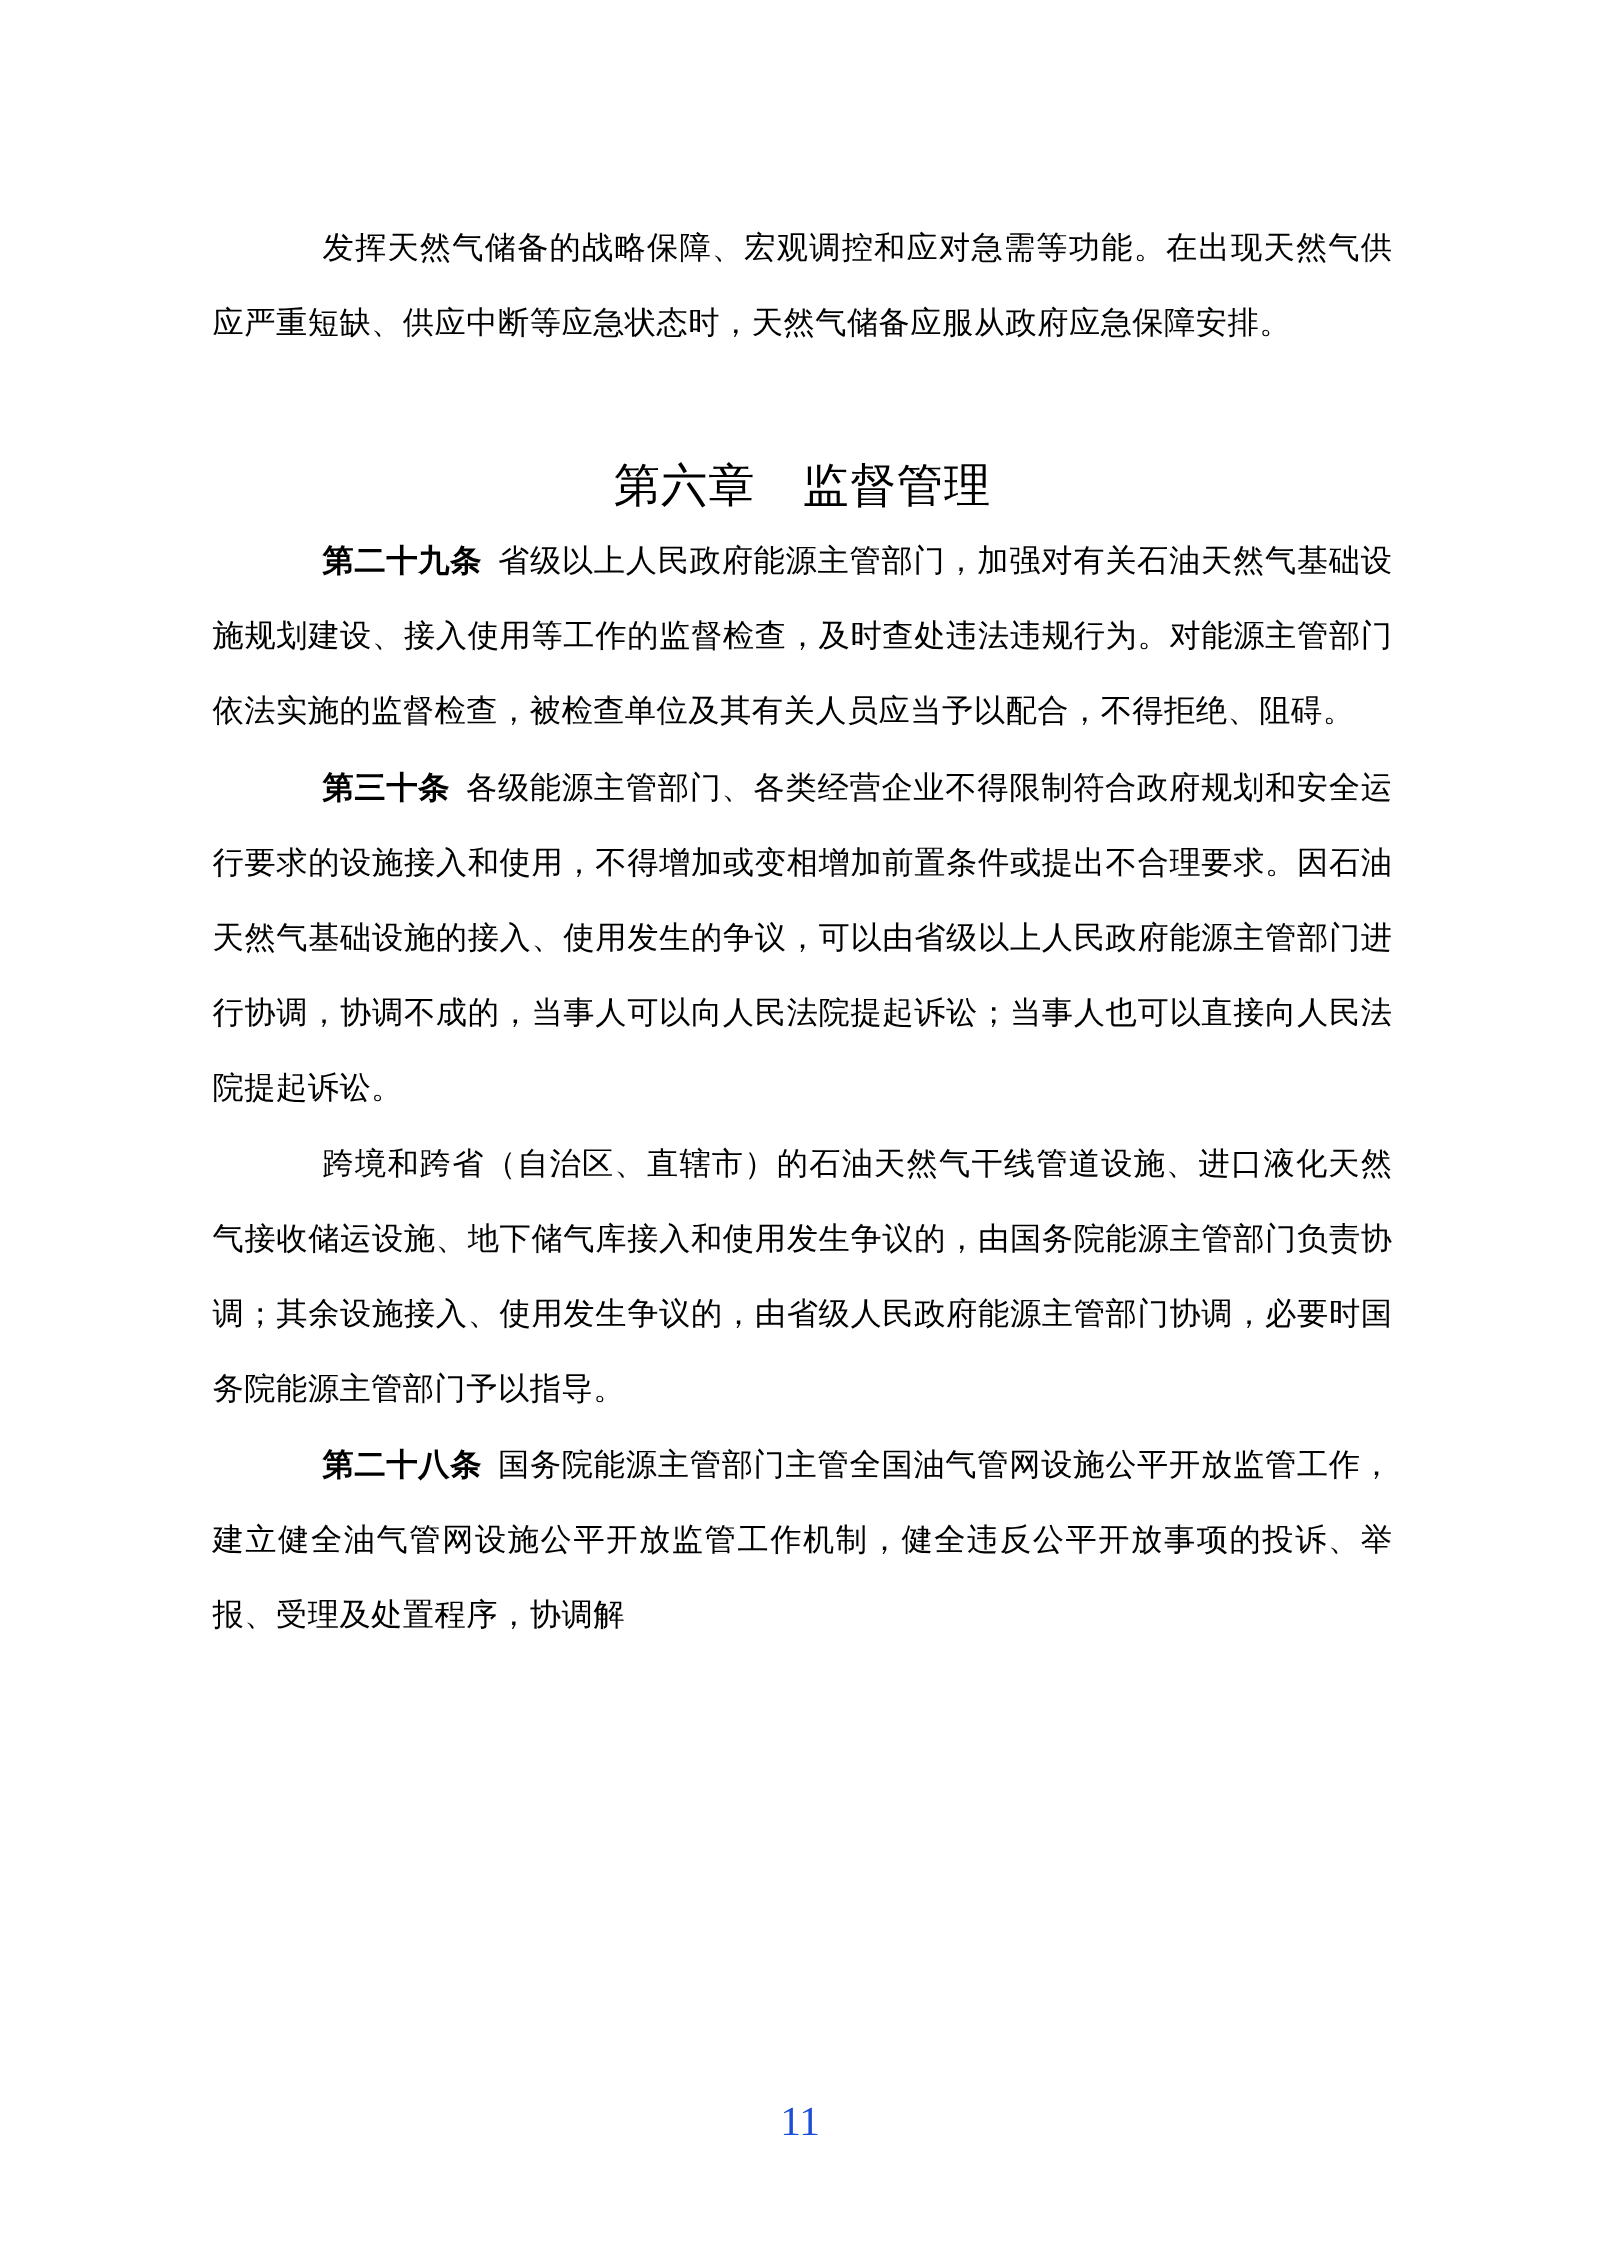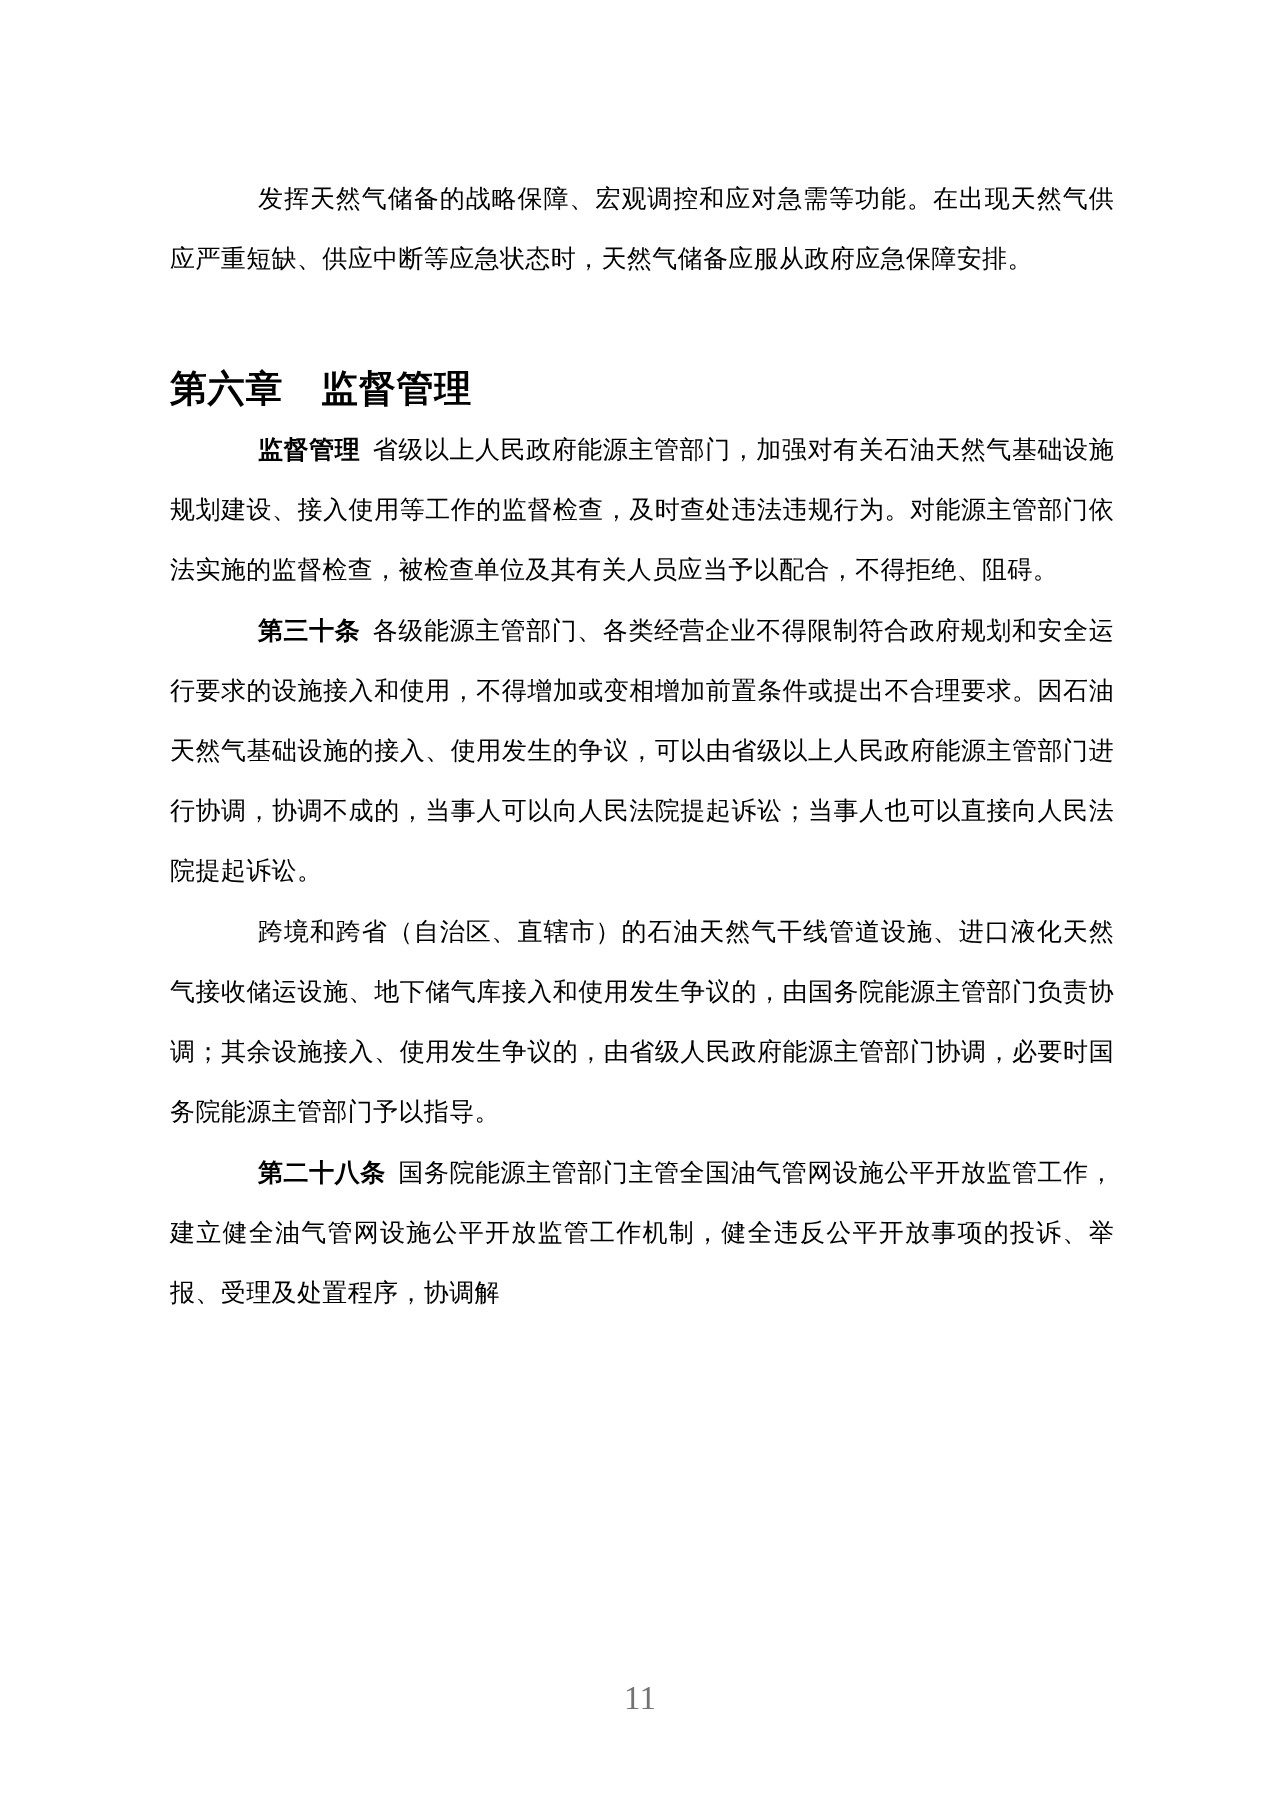--- a/index.html
+++ b/index.html
@@ -40,53 +40,54 @@
     font-weight: bold;
     font-family: "Liberation Sans", sans-serif;
   }
   .para .lead:not(:empty) {
     margin-right: 0.5em;
   }
   .chapter-heading {
     margin: 70px 0 0 0;
     font-size: 37px;
     line-height: 60px;
-    font-weight: bold;
+    font-weight: normal;
     font-family: "Liberation Sans", sans-serif;
+    text-align: center;
     letter-spacing: 0.02em;
   }
   .page-footer {
     position: absolute;
     left: 0;
     top: 1678px;
     width: 1280px;
     text-align: center;
   }
   .page-number {
     font-size: 33px;
     line-height: 40px;
     font-family: "Liberation Serif", serif;
-    color: #737373;
+    color: #1d4ed8;
   }
 </style>
 </head>
 <body>
 
 <div class="page">
 
   <div class="doc-body">
 
     <p class="para">
       <span class="lead"></span><span>发挥天然气储备的战略保障、宏观调控和应对急需等功能。在出现天然气供应严重短缺、供应中断等应急状态时，天然气储备应服从政府应急保障安排。</span>
     </p>
 
     <h2 class="chapter-heading">第六章　监督管理</h2>
 
     <p class="para">
-      <span class="lead">监督管理</span><span>省级以上人民政府能源主管部门，加强对有关石油天然气基础设施规划建设、接入使用等工作的监督检查，及时查处违法违规行为。对能源主管部门依法实施的监督检查，被检查单位及其有关人员应当予以配合，不得拒绝、阻碍。</span>
+      <span class="lead">第二十九条</span><span>省级以上人民政府能源主管部门，加强对有关石油天然气基础设施规划建设、接入使用等工作的监督检查，及时查处违法违规行为。对能源主管部门依法实施的监督检查，被检查单位及其有关人员应当予以配合，不得拒绝、阻碍。</span>
     </p>
 
     <p class="para">
       <span class="lead">第三十条</span><span>各级能源主管部门、各类经营企业不得限制符合政府规划和安全运行要求的设施接入和使用，不得增加或变相增加前置条件或提出不合理要求。因石油天然气基础设施的接入、使用发生的争议，可以由省级以上人民政府能源主管部门进行协调，协调不成的，当事人可以向人民法院提起诉讼；当事人也可以直接向人民法院提起诉讼。</span>
     </p>
 
     <p class="para">
       <span class="lead"></span><span>跨境和跨省（自治区、直辖市）的石油天然气干线管道设施、进口液化天然气接收储运设施、地下储气库接入和使用发生争议的，由国务院能源主管部门负责协调；其余设施接入、使用发生争议的，由省级人民政府能源主管部门协调，必要时国务院能源主管部门予以指导。</span>
     </p>
 

